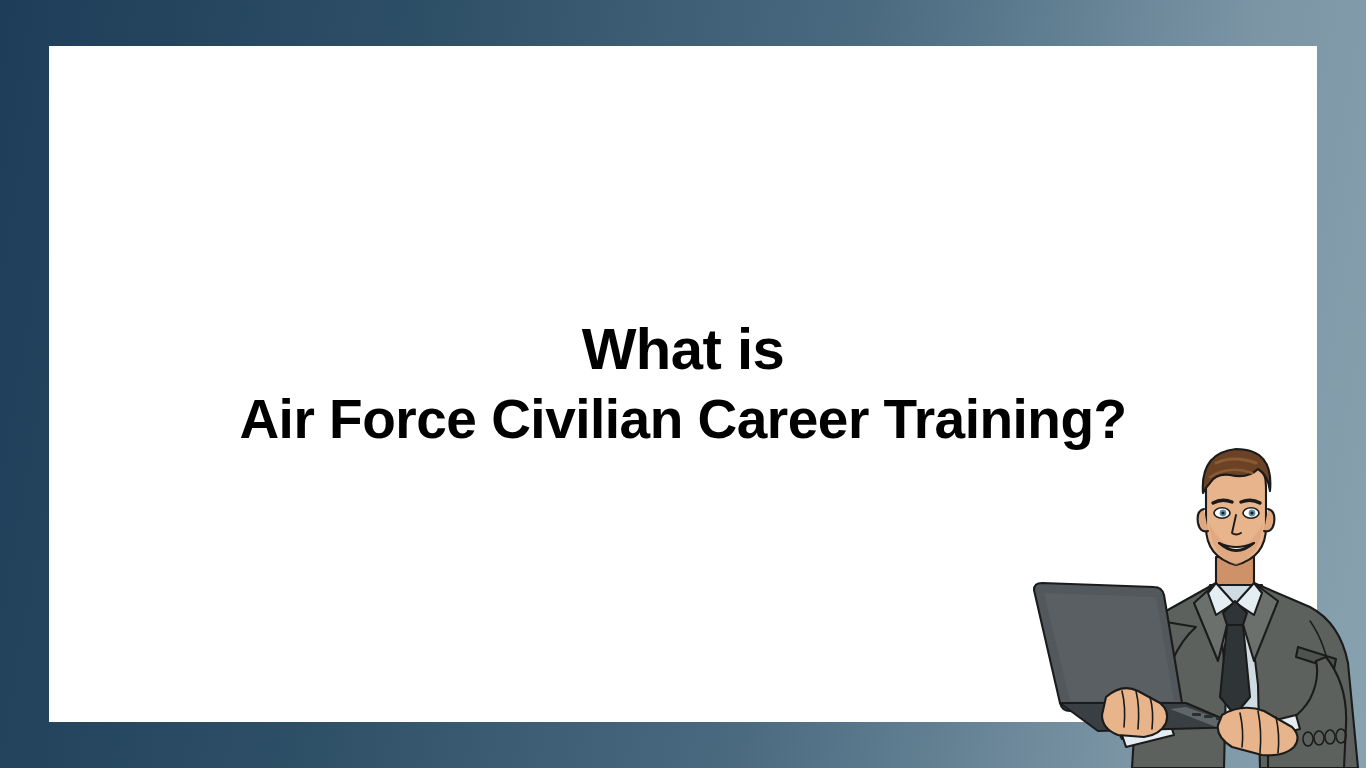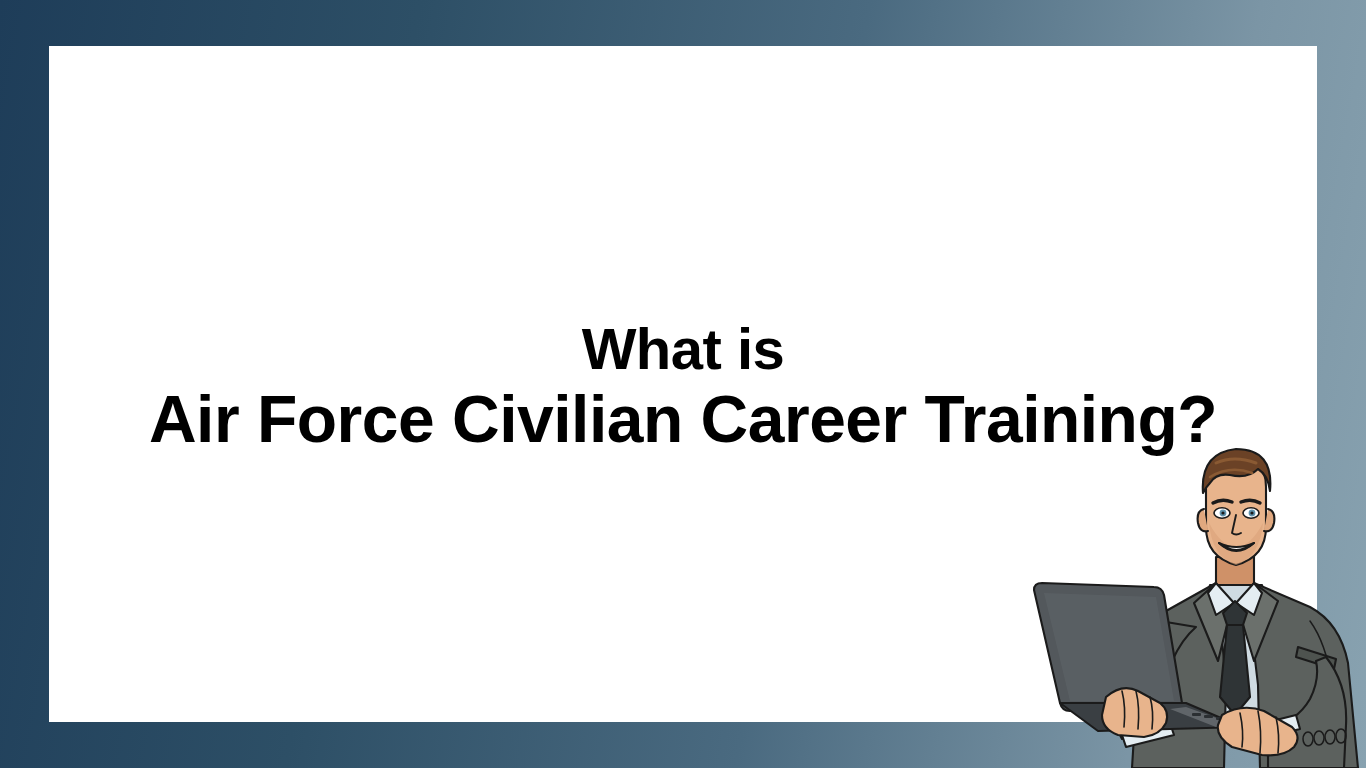--- a/index.html
+++ b/index.html
@@ -55,21 +55,21 @@
     font-size: 58px;
     line-height: 58px;
     margin-top: 12px;
   }
 
   #title-line-2 {
     position: absolute;
     left: 0;
     top: 340px;
     width: 1268px;
-    font-size: 66px;
+    font-size: 55px;
     line-height: 66px;
   }
 
   
   #person-illustration {
     position: absolute;
     left: 1010px;
     top: 435px;
     width: 356px;
     height: 333px;

